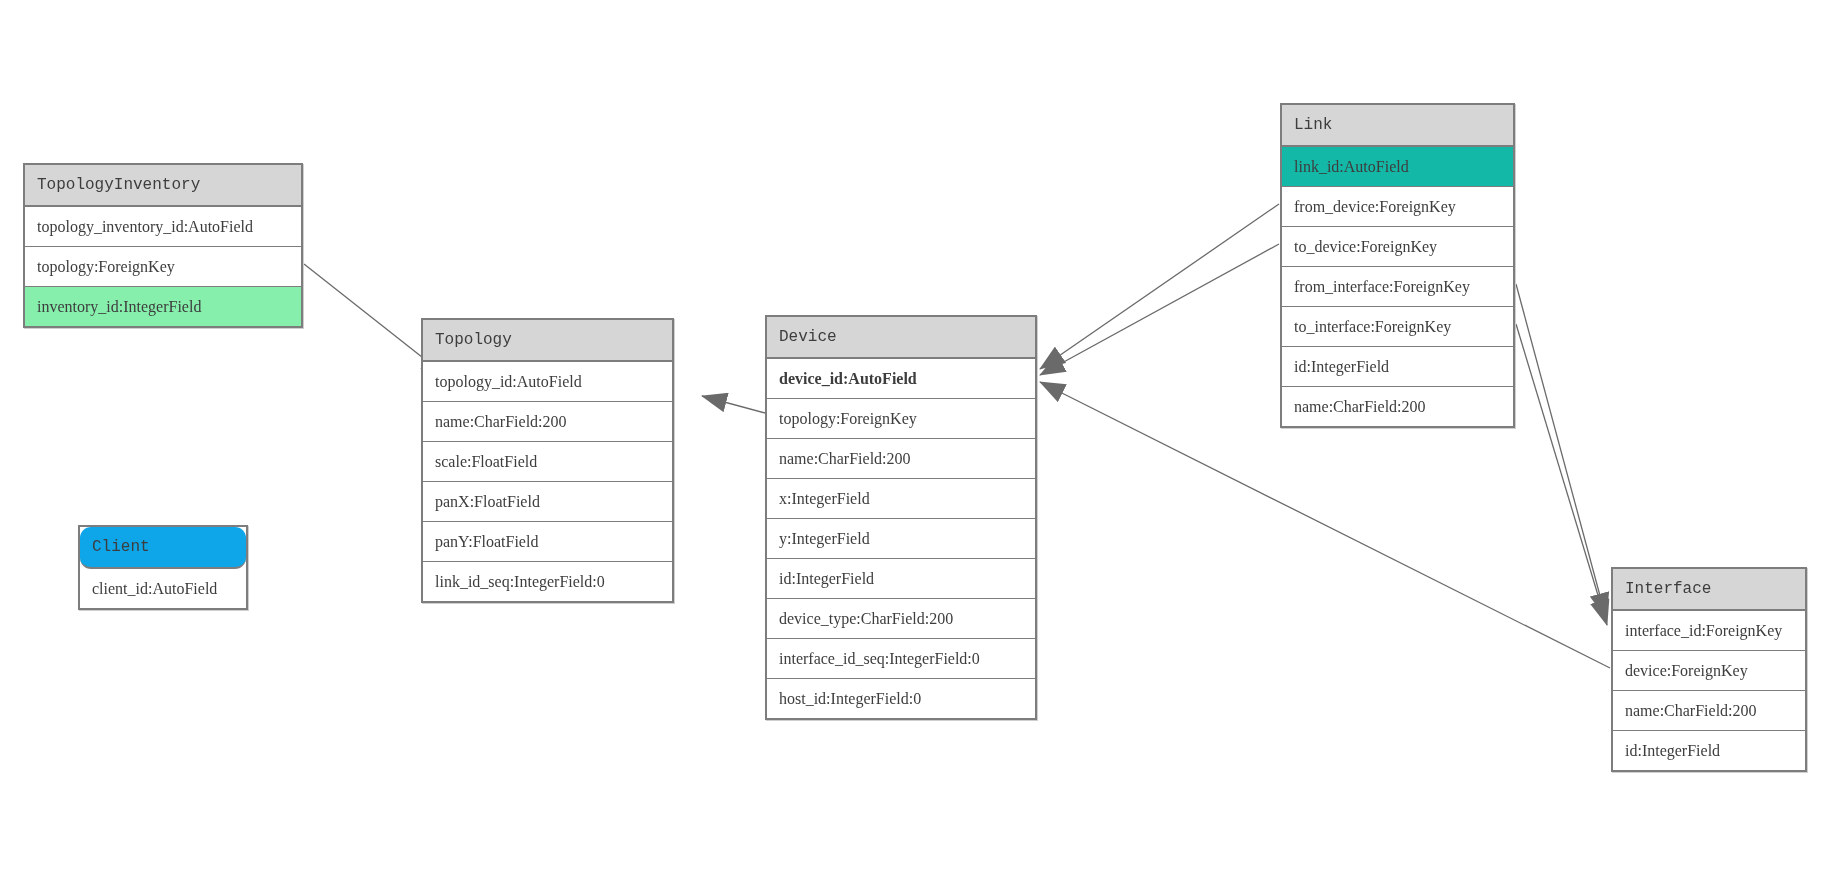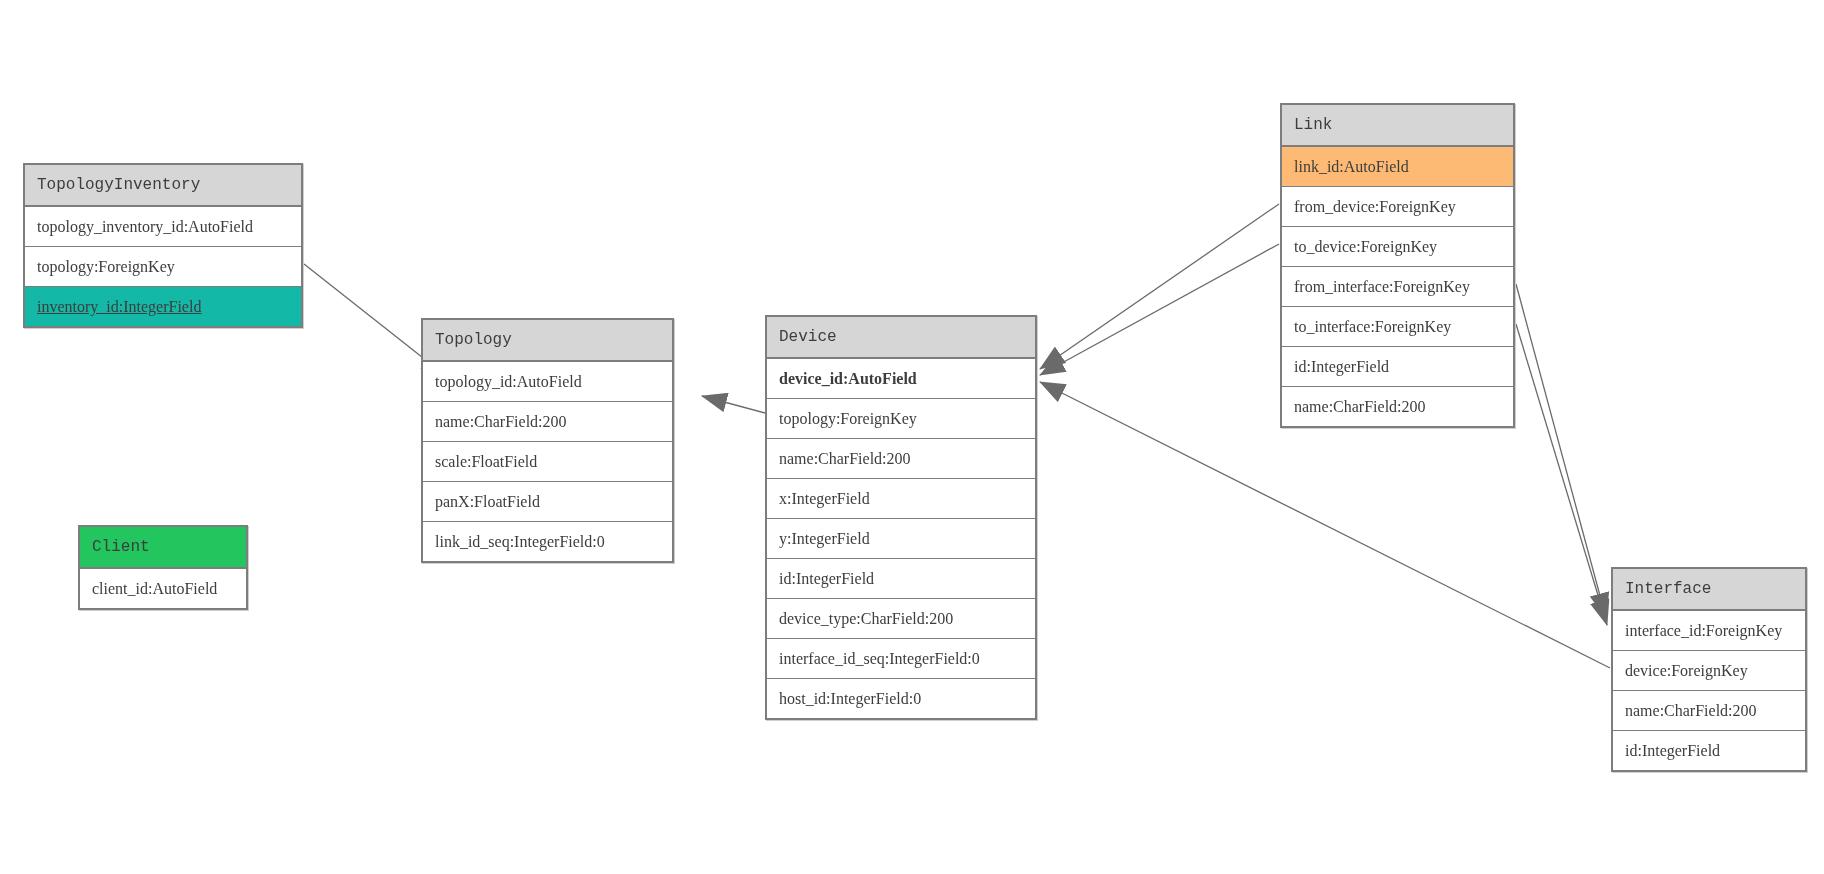--- a/index.html
+++ b/index.html
@@ -71,49 +71,50 @@
         <line x1="1610" y1="668" x2="1040" y2="382" stroke="#6a6a6a" stroke-width="1.3" marker-end="url(#arrowhead)"></line>
         <line x1="1516" y1="284" x2="1606" y2="618" stroke="#6a6a6a" stroke-width="1.3" marker-end="url(#arrowhead)"></line>
         <line x1="1516" y1="324" x2="1607" y2="625" stroke="#6a6a6a" stroke-width="1.3" marker-end="url(#arrowhead)"></line>
       </g>
   </svg>
 
 <div class="entity" style="left: 23px; top: 163px; width: 280px; border-color: rgb(125, 125, 125); color: rgb(61, 61, 61);">
       <div class="entity-title" style="background: rgb(214, 214, 214); border-color: rgb(125, 125, 125);">TopologyInventory</div>
       <div class="field-row" style="background: rgb(255, 255, 255);">topology_inventory_id:AutoField</div>
       <div class="field-row" style="background: rgb(255, 255, 255);">topology:ForeignKey</div>
-      <div class="field-row" style="background: #14b8a6; text-decoration: underline;">inventory_id:IntegerField</div>
+      <div class="field-row" style="background: #86efac;">inventory_id:IntegerField</div>
     </div>
     <div class="entity" style="left: 421px; top: 318px; width: 253px; border-color: rgb(125, 125, 125); color: rgb(61, 61, 61);">
       <div class="entity-title" style="background: rgb(214, 214, 214); border-color: rgb(125, 125, 125);">Topology</div>
       <div class="field-row" style="background: rgb(255, 255, 255);">topology_id:AutoField</div>
       <div class="field-row" style="background: rgb(255, 255, 255);">name:CharField:200</div>
       <div class="field-row" style="background: rgb(255, 255, 255);">scale:FloatField</div>
       <div class="field-row" style="background: rgb(255, 255, 255);">panX:FloatField</div>
+      <div class="field-row" style="background: rgb(255, 255, 255);">panY:FloatField</div>
       <div class="field-row" style="background: rgb(255, 255, 255);">link_id_seq:IntegerField:0</div>
     </div>
     <div class="entity" style="left: 78px; top: 525px; width: 170px; border-color: rgb(125, 125, 125); color: rgb(61, 61, 61);">
-      <div class="entity-title" style="background: #22c55e; border-color: rgb(125, 125, 125);">Client</div>
+      <div class="entity-title" style="background: #0ea5e9; border-color: rgb(125, 125, 125); border-radius: 11px;">Client</div>
       <div class="field-row" style="background: rgb(255, 255, 255);">client_id:AutoField</div>
     </div>
     <div class="entity" style="left: 765px; top: 315px; width: 272px; border-color: rgb(125, 125, 125); color: rgb(61, 61, 61);">
       <div class="entity-title" style="background: rgb(214, 214, 214); border-color: rgb(125, 125, 125);">Device</div>
       <div class="field-row" style="background: rgb(255, 255, 255); font-weight: bold;">device_id:AutoField</div>
       <div class="field-row" style="background: rgb(255, 255, 255);">topology:ForeignKey</div>
       <div class="field-row" style="background: rgb(255, 255, 255);">name:CharField:200</div>
       <div class="field-row" style="background: rgb(255, 255, 255);">x:IntegerField</div>
       <div class="field-row" style="background: rgb(255, 255, 255);">y:IntegerField</div>
       <div class="field-row" style="background: rgb(255, 255, 255);">id:IntegerField</div>
       <div class="field-row" style="background: rgb(255, 255, 255);">device_type:CharField:200</div>
       <div class="field-row" style="background: rgb(255, 255, 255);">interface_id_seq:IntegerField:0</div>
       <div class="field-row" style="background: rgb(255, 255, 255);">host_id:IntegerField:0</div>
     </div>
     <div class="entity" style="left: 1280px; top: 103px; width: 235px; border-color: rgb(125, 125, 125); color: rgb(61, 61, 61);">
       <div class="entity-title" style="background: rgb(214, 214, 214); border-color: rgb(125, 125, 125);">Link</div>
-      <div class="field-row" style="background: #fdba74;">link_id:AutoField</div>
+      <div class="field-row" style="background: #14b8a6;">link_id:AutoField</div>
       <div class="field-row" style="background: rgb(255, 255, 255);">from_device:ForeignKey</div>
       <div class="field-row" style="background: rgb(255, 255, 255);">to_device:ForeignKey</div>
       <div class="field-row" style="background: rgb(255, 255, 255);">from_interface:ForeignKey</div>
       <div class="field-row" style="background: rgb(255, 255, 255);">to_interface:ForeignKey</div>
       <div class="field-row" style="background: rgb(255, 255, 255);">id:IntegerField</div>
       <div class="field-row" style="background: rgb(255, 255, 255);">name:CharField:200</div>
     </div>
     <div class="entity" style="left: 1611px; top: 567px; width: 196px; border-color: rgb(125, 125, 125); color: rgb(61, 61, 61);">
       <div class="entity-title" style="background: rgb(214, 214, 214); border-color: rgb(125, 125, 125);">Interface</div>
       <div class="field-row" style="background: rgb(255, 255, 255);">interface_id:ForeignKey</div>

